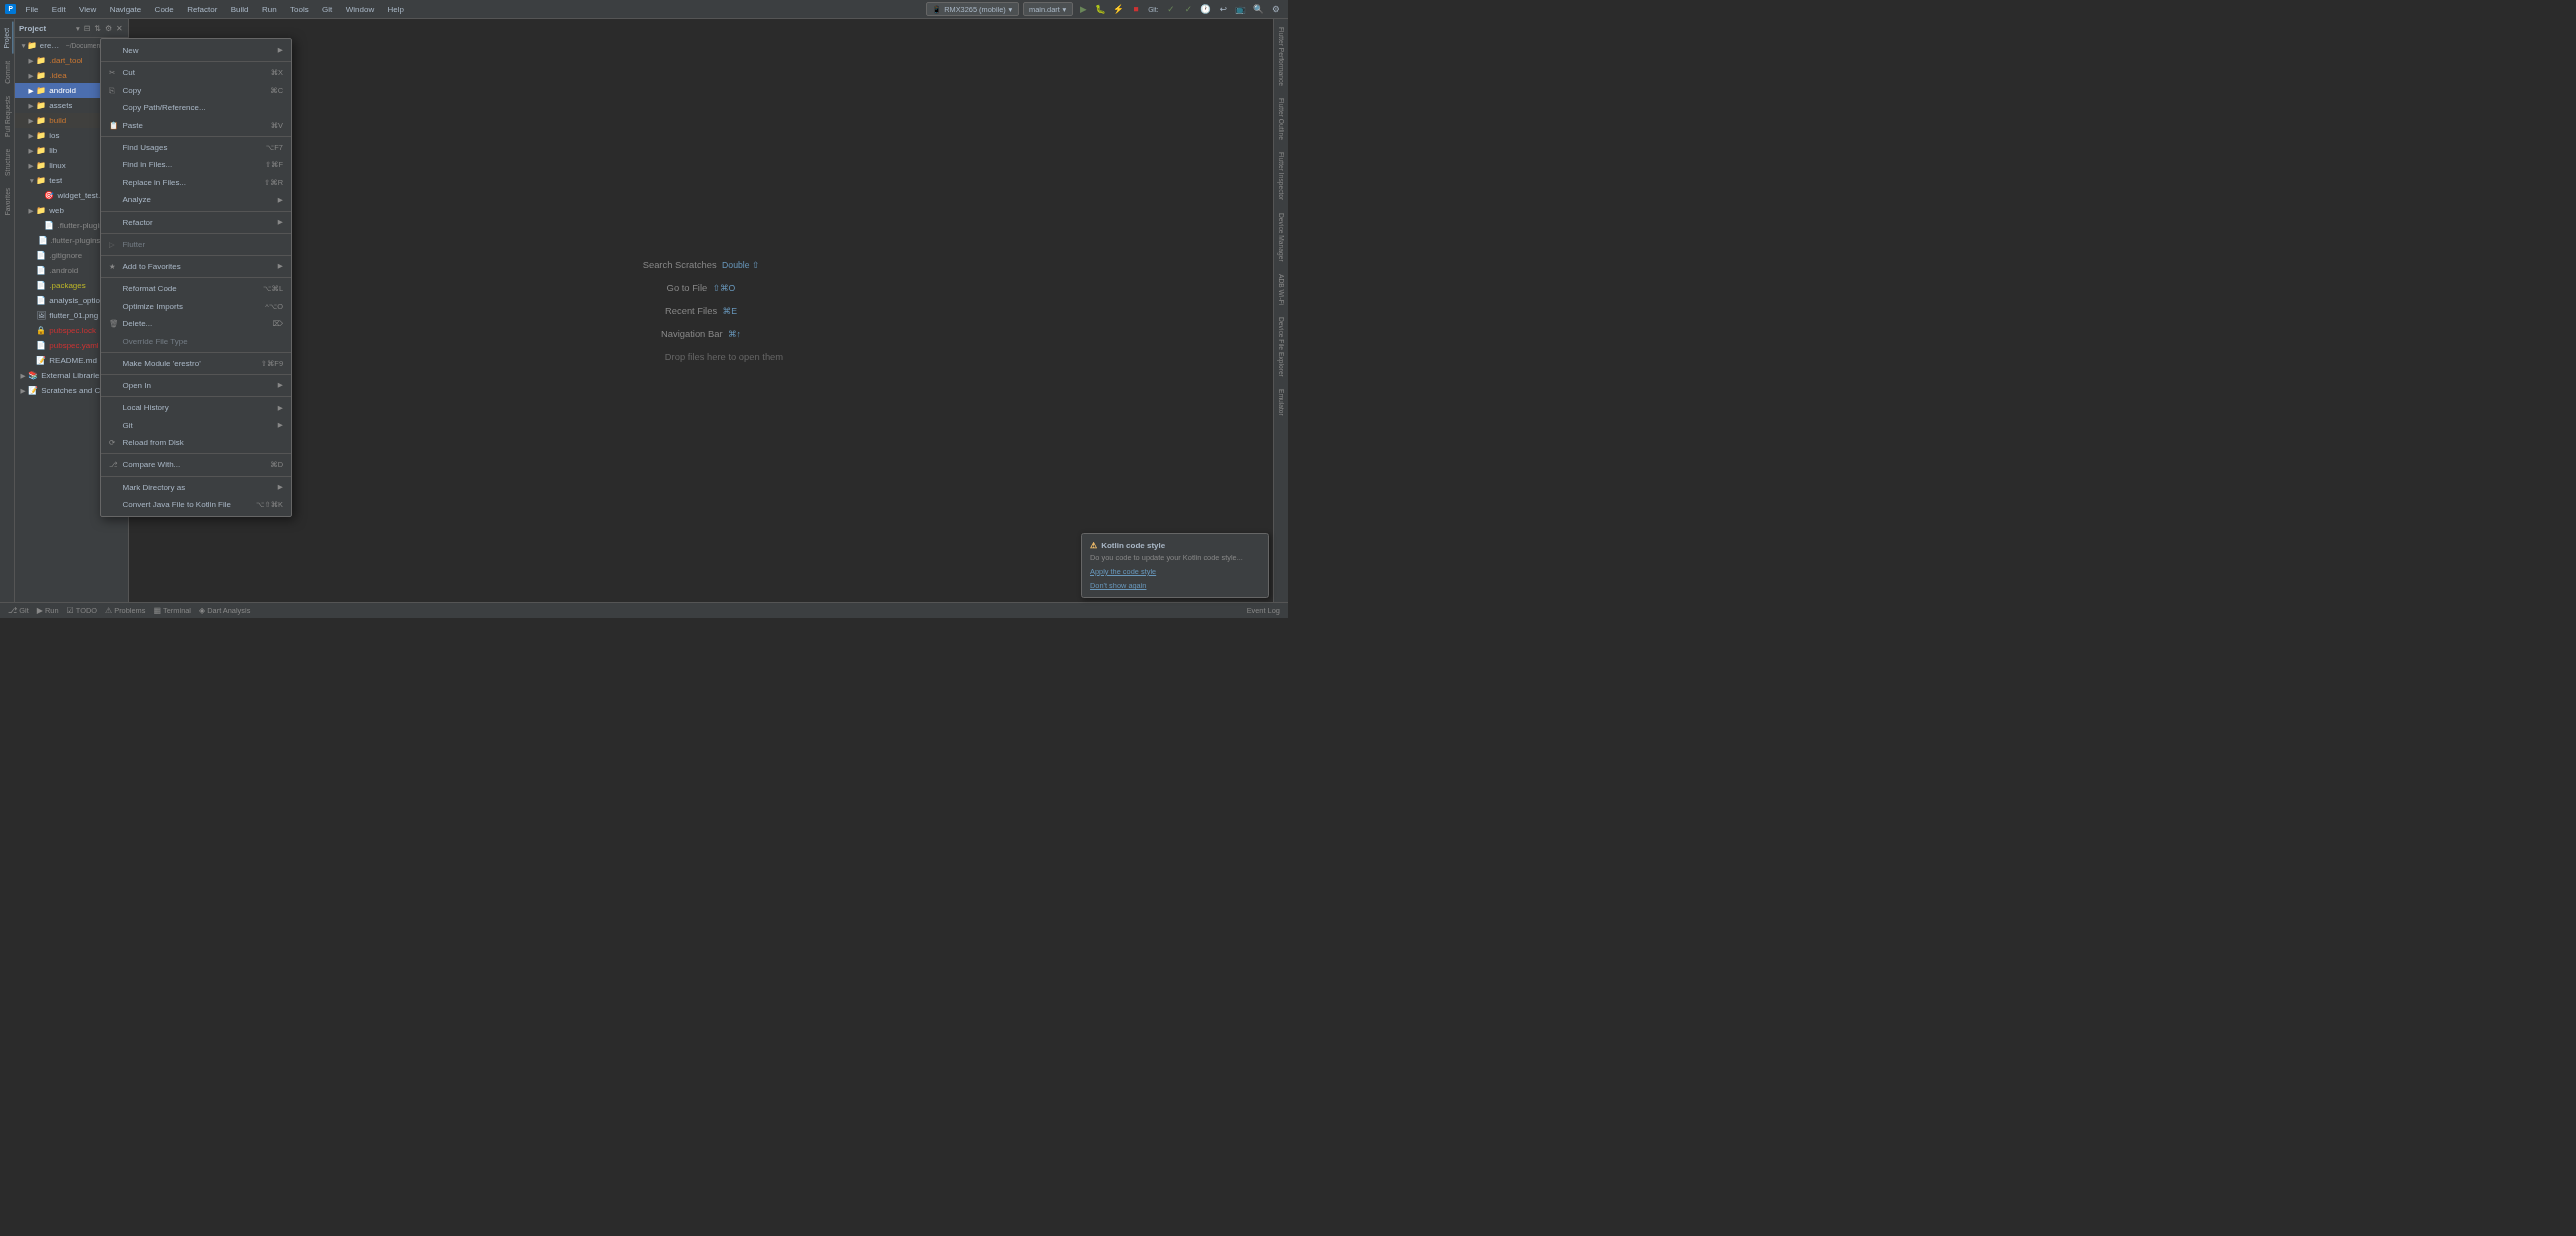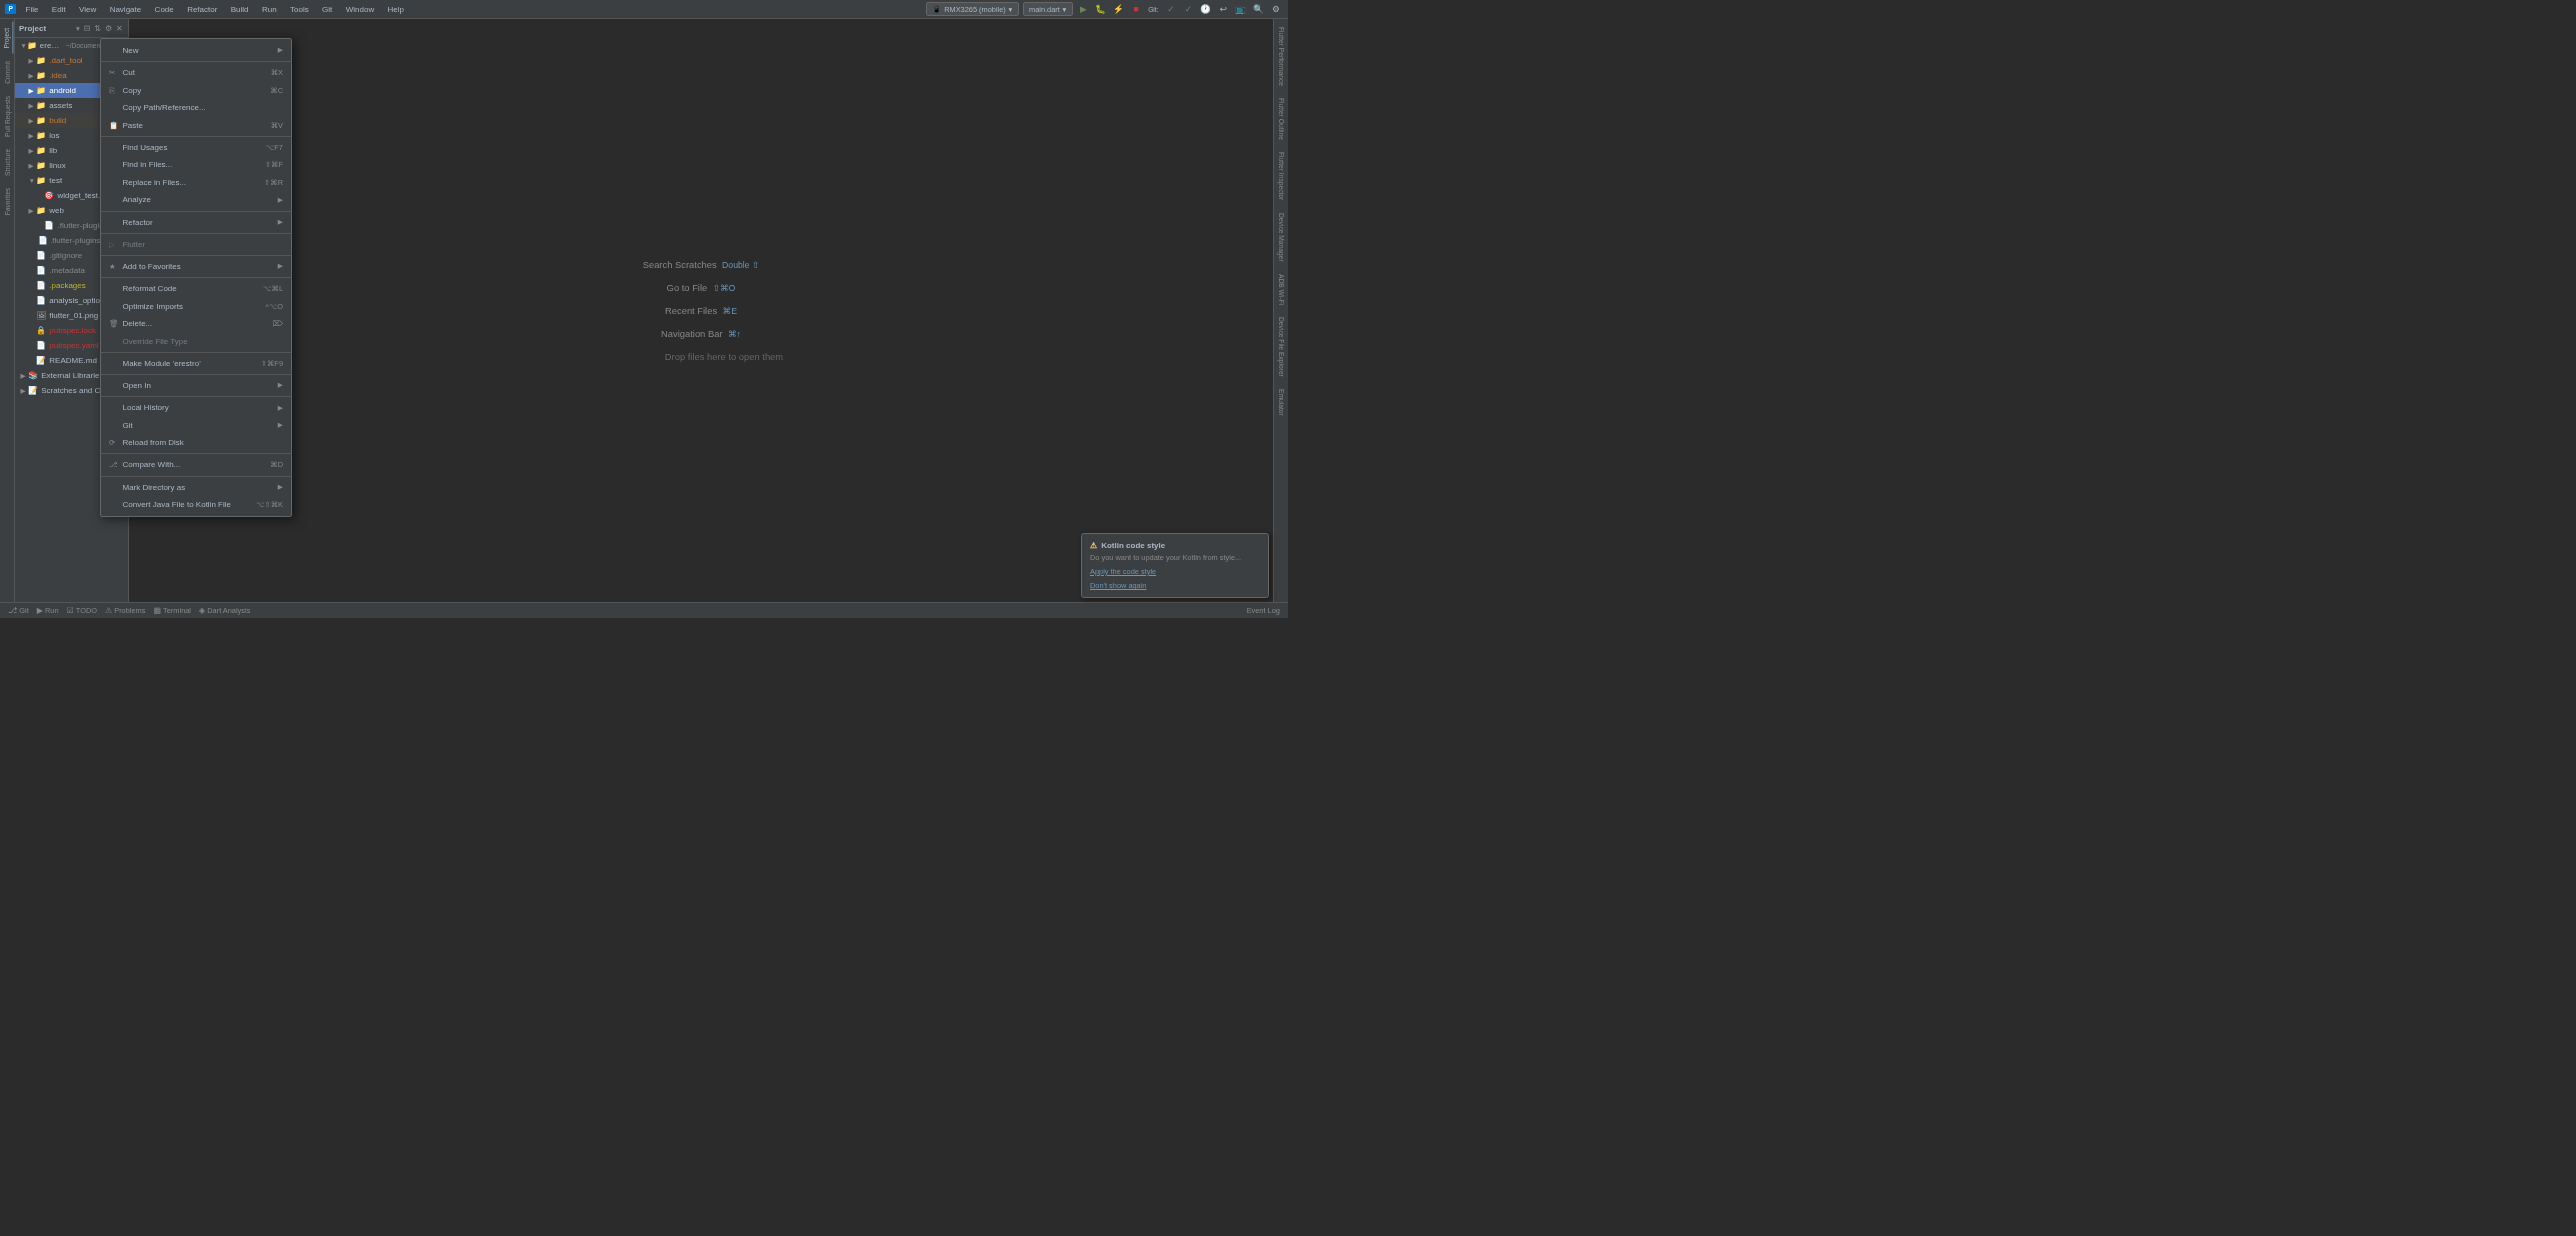--- a/index.html
+++ b/index.html
@@ -515,21 +515,21 @@
         <span class="indent" style="width:10.8px"></span>
         <span class="arrow"></span>
         <span class="file-icon">📄</span>
         <span class="item-name gray">.gitignore</span>
       </div>
 
       <div class="tree-item">
         <span class="indent" style="width:10.8px"></span>
         <span class="arrow"></span>
         <span class="file-icon">📄</span>
-        <span class="item-name gray">.metadata</span>
+        <span class="item-name gray">.android</span>
       </div>
 
       <div class="tree-item">
         <span class="indent" style="width:10.8px"></span>
         <span class="arrow"></span>
         <span class="file-icon">📄</span>
         <span class="item-name yellow">.packages</span>
       </div>
 
       <div class="tree-item">
@@ -769,21 +769,21 @@
     <div class="right-tab">Emulator</div>
   </div>
 
 </div>
 
 <div class="notification">
   <div class="notification-title">
     <span style="color:#ffc66d">⚠</span>
     <span>Kotlin code style</span>
   </div>
-  <div class="notification-body">Do you want to update your Kotlin from style...</div>
+  <div class="notification-body">Do you code to update your Kotlin code style...</div>
   <div class="notification-actions">
     <span class="notif-link">Apply the code style</span>
     <span class="notif-link">Don't show again</span>
   </div>
 </div>
 
 <div class="bottom-bar">
   <div class="bottom-item">
     <span class="icon">⎇</span>
     <span>Git</span>

